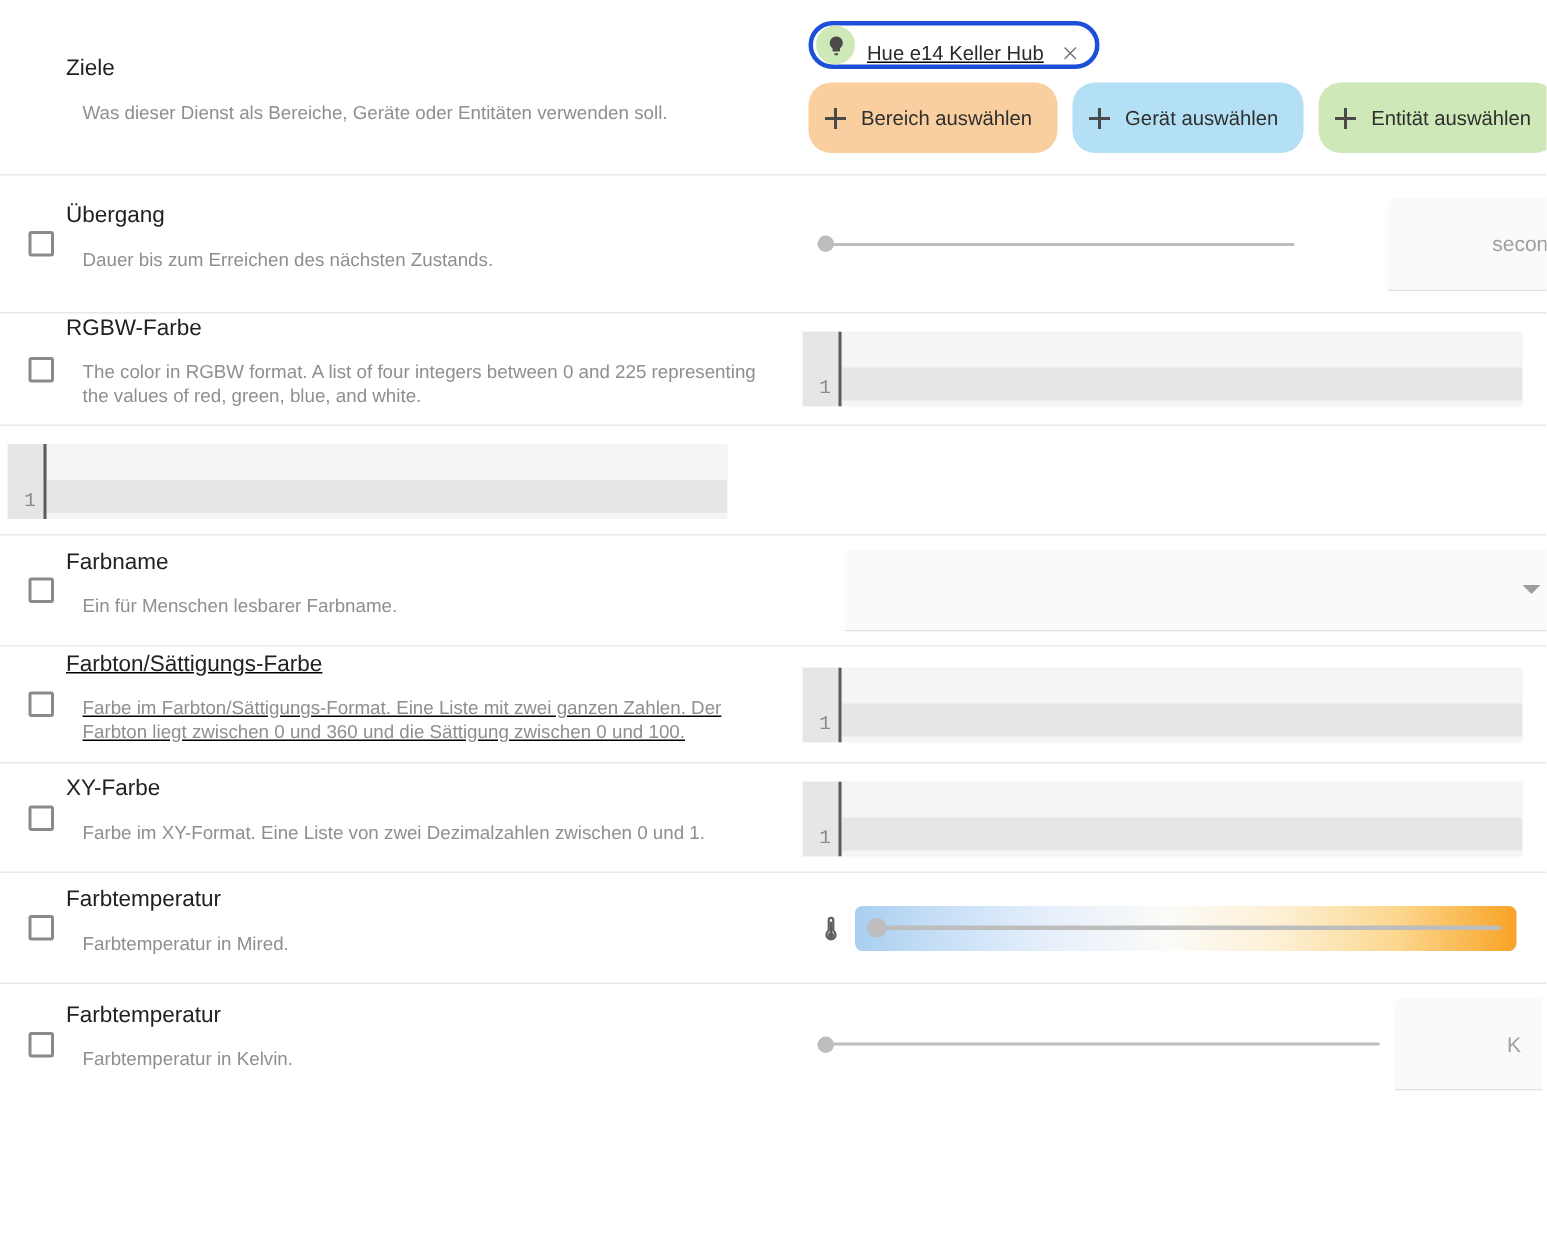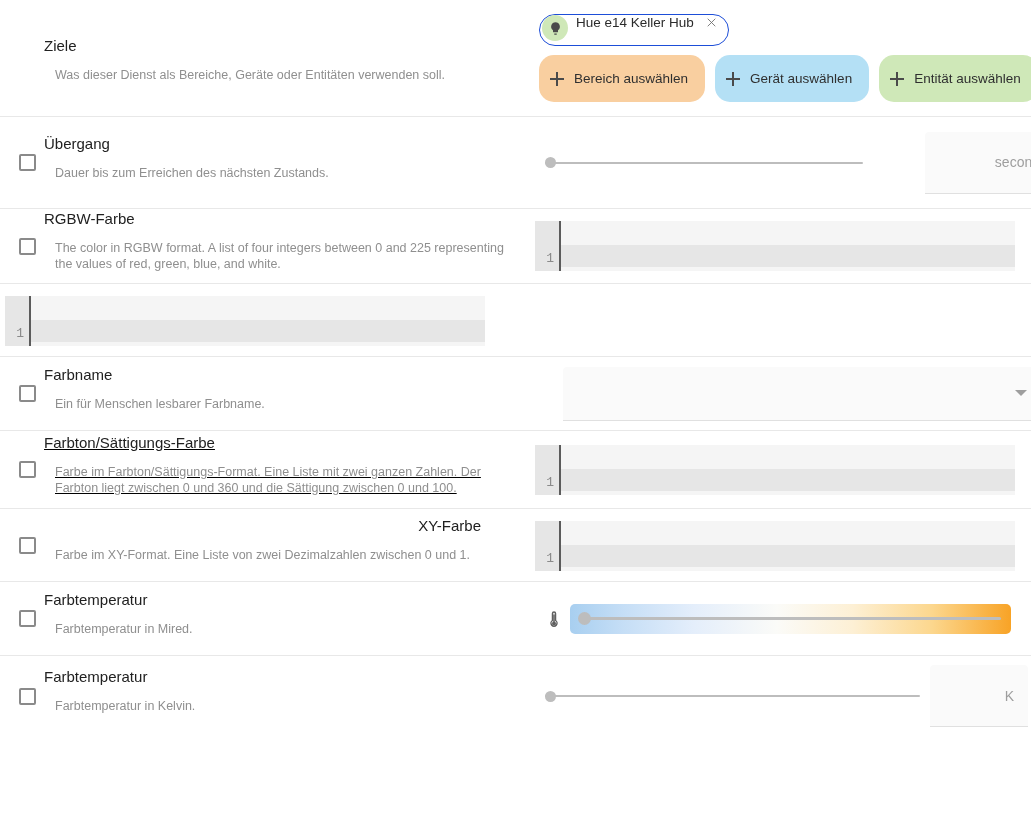--- a/index.html
+++ b/index.html
@@ -77,27 +77,28 @@
   .targets-area {
     display: flex;
     flex-direction: column;
     align-items: flex-start;
     gap: 9px;
     padding-left: 9px;
     padding-top: 4px;
   }
   .chip-entity {
     display: inline-flex;
-    align-items: flex-start;
+    align-items: flex-end;
     height: 32px;
-    border: 1px solid #1d4ed8;
+    border: 3px solid #1d4ed8;
     border-radius: 16px;
     background: #ffffff;
     padding: 0 9px 0 0;
     box-shadow: 0 0 0 0 transparent;
+    text-decoration: underline;
   }
   .chip-avatar {
     width: 26px; height: 26px;
     margin: 0 8px 0 2px;
     border-radius: 50%;
     background: #cfe8b8;
     display: flex;
     align-items: center;
     justify-content: center;
     flex: 0 0 26px;
@@ -431,21 +432,21 @@
           <span class="lineno">1</span>
         </div>
         <div class="code-body">
           <span class="code-activeline"></span>
         </div>
       </div>
     </div>
   </div>
 
   <div class="row code-row" style="min-height:73px;">
-    <div class="row-left" style="align-self:center;text-align:right;">
+    <div class="row-left" style="align-self:center;">
       <div class="cb-wrap">
         <span class="checkbox"></span>
       </div>
       <div class="labels">
         <div class="lbl-title">XY-Farbe</div>
         <div class="lbl-desc">Farbe im XY-Format. Eine Liste von zwei Dezimalzahlen zwischen 0 und 1.</div>
       </div>
     </div>
     <div class="row-right" style="padding-left:5px;padding-top:12px;">
       <div class="code-editor">

